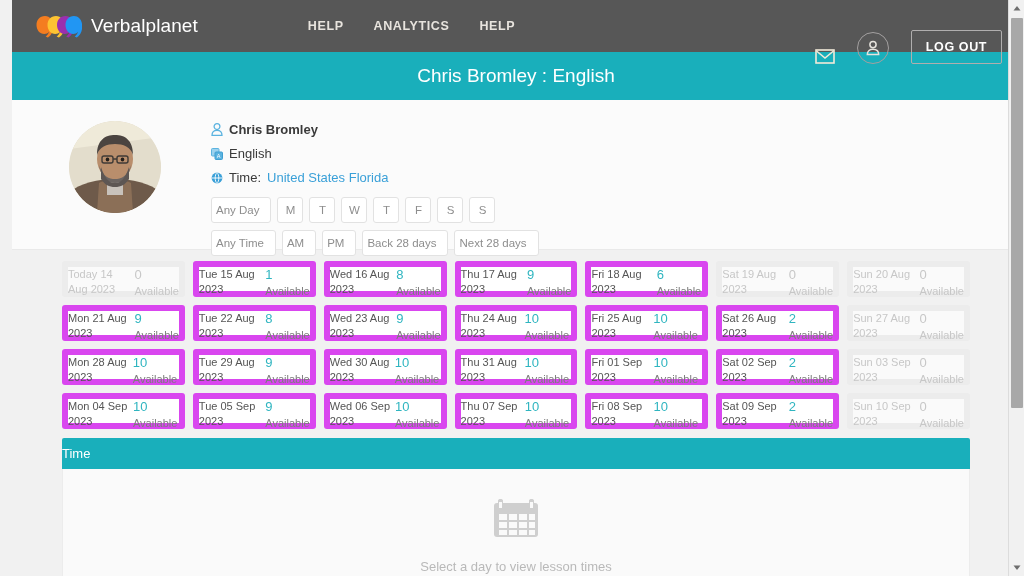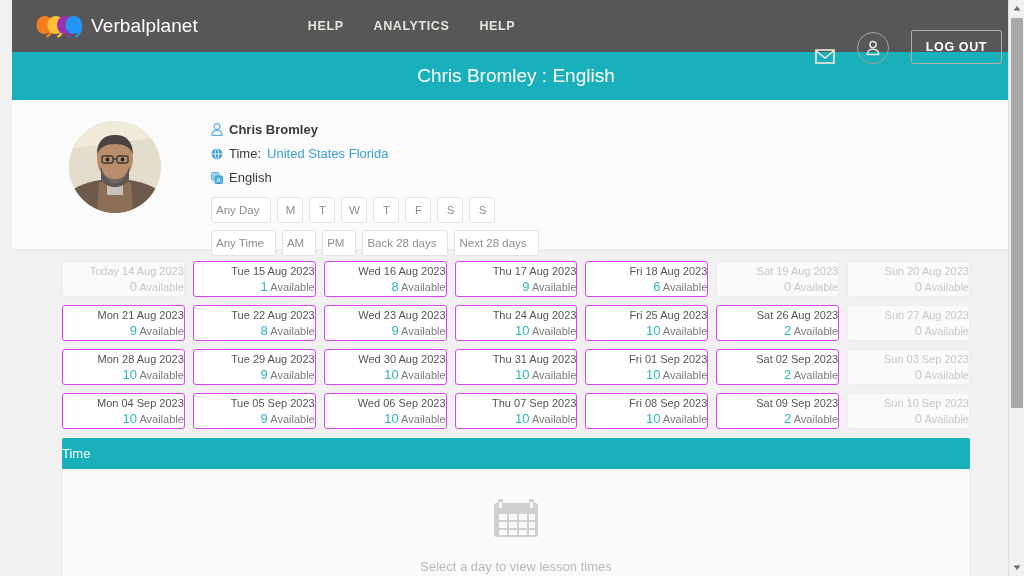--- a/index.html
+++ b/index.html
@@ -76,23 +76,23 @@
     font-size: 11.5px; border-radius: 3px; padding: 6px 0;
     min-width: 26px; text-align: center; cursor: pointer;
     font-family: "Liberation Sans", sans-serif;
   }
   .fbtn.wide { padding-left: 4px; padding-right: 11px; }
 
   
   .calwrap { padding: 11px 50px 0 50px; width: 1008px; background: #f1f1f1; }
   .calgrid { display: grid; grid-template-columns: repeat(7, 1fr); gap: 8px 8px; }
   .daycell {
-    background: #ffffff; border: 1px solid #d946ef; border-radius: 3px;
-    height: 36px; display: flex; flex-direction: column;
-    align-items: flex-end; justify-content: center; cursor: pointer;
+    background: #ffffff; border: 6px solid #d946ef; border-radius: 3px;
+    height: 36px; display: flex; flex-direction: row;
+    align-items: flex-start; justify-content: center; cursor: pointer;
   }
   .daycell .dlabel { font-size: 11px; color: #555555; line-height: 15px; }
   .daycell .davail { font-size: 11px; color: #7c7c7c; line-height: 16px; }
   .daycell .dnum { font-size: 13px; color: #2fb5c0; }
   .daycell.off { background: #fafafa; border-color: #ececec; cursor: default; }
   .daycell.off .dlabel { color: #c7c7c7; }
   .daycell.off .davail { color: #c7c7c7; }
   .daycell.off .dnum { color: #c7c7c7; }
 
   
@@ -206,37 +206,37 @@
             <circle cx="6" cy="3.6" r="2.9" fill="none" stroke="#5bb3e0" stroke-width="1.3"></circle>
             <path d="M1 12.4 C1 8.6 3.4 7.4 6 7.4 C8.6 7.4 11 8.6 11 12.4 Z" fill="none" stroke="#5bb3e0" stroke-width="1.3"></path>
           </svg>
         </span>
         <span class="d-name">Chris Bromley</span>
       </div>
 
       <div class="d-row">
         <span>
           <svg width="12" height="12" viewBox="0 0 12 12">
+            <rect x="0.5" y="0.5" width="7.5" height="7.5" rx="1" fill="#9cd2ee" stroke="#5bb3e0"></rect>
+            <rect x="4" y="4" width="7.5" height="7.5" rx="1" fill="#5bb3e0" stroke="#3f9fd2"></rect>
+            <text x="7.7" y="10.2" font-size="5.5" fill="#ffffff" text-anchor="middle" font-family="Liberation Sans">A</text>
+          </svg>
+        </span>
+        <span class="d-lang">English</span>
+      </div>
+
+      <div class="d-row">
+        <span>
+          <svg width="12" height="12" viewBox="0 0 12 12">
             <circle cx="6" cy="6" r="5.4" fill="#3aa0d8"></circle>
             <path d="M6 0.6 C3.6 2.6 3.6 9.4 6 11.4 M6 0.6 C8.4 2.6 8.4 9.4 6 11.4 M0.8 6 L11.2 6" fill="none" stroke="#ffffff" stroke-width="0.9"></path>
           </svg>
         </span>
         <span class="d-time">Time:</span>
         <span class="d-link">United States Florida</span>
-      </div>
-
-      <div class="d-row">
-        <span>
-          <svg width="12" height="12" viewBox="0 0 12 12">
-            <rect x="0.5" y="0.5" width="7.5" height="7.5" rx="1" fill="#9cd2ee" stroke="#5bb3e0"></rect>
-            <rect x="4" y="4" width="7.5" height="7.5" rx="1" fill="#5bb3e0" stroke="#3f9fd2"></rect>
-            <text x="7.7" y="10.2" font-size="5.5" fill="#ffffff" text-anchor="middle" font-family="Liberation Sans">A</text>
-          </svg>
-        </span>
-        <span class="d-lang">English</span>
       </div>
 
       <div class="filters">
         <div class="frow">
           <button class="fbtn wide">Any Day</button>
           <button class="fbtn">M</button>
           <button class="fbtn">T</button>
           <button class="fbtn">W</button>
           <button class="fbtn">T</button>
           <button class="fbtn">F</button>

